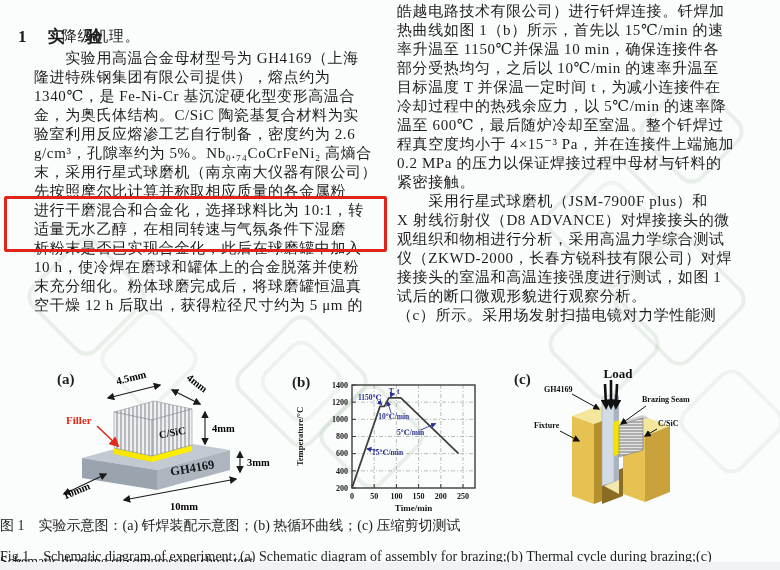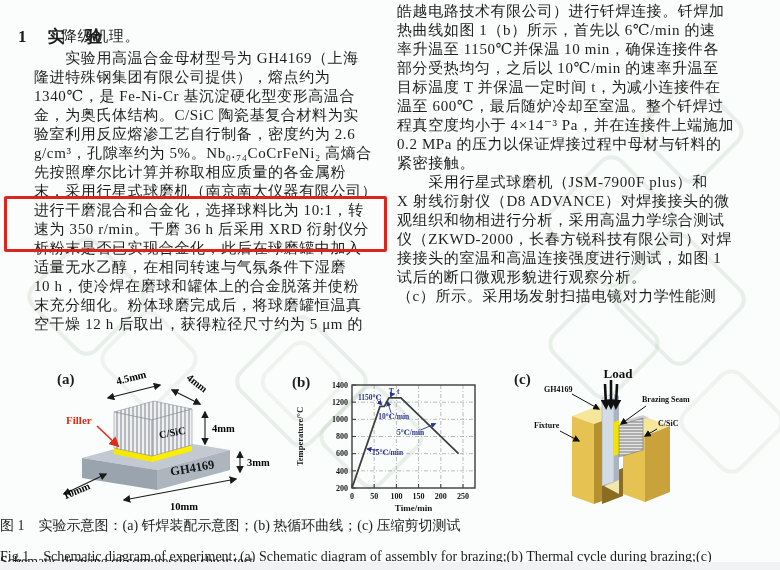--- a/index.html
+++ b/index.html
@@ -48,42 +48,42 @@
   <div class="col" style="left:18px;top:0;width:364px;height:360px">
     <div class="tl leftover">降级机理。</div>
     <div class="heading">1　实　验</div>
     <div class="lines-left">
         <div class="tl">　　实验用高温合金母材型号为 GH4169（上海</div>
         <div class="tl">隆进特殊钢集团有限公司提供），熔点约为</div>
         <div class="tl">1340℃，是 Fe-Ni-Cr 基沉淀硬化型变形高温合</div>
         <div class="tl">金，为奥氏体结构。C/SiC 陶瓷基复合材料为实</div>
         <div class="tl">验室利用反应熔渗工艺自行制备，密度约为 2.6</div>
         <div class="tl">g/cm³，孔隙率约为 5%。Nb₀.₇₄CoCrFeNi₂ 高熵合</div>
+        <div class="tl">末，采用行星式球磨机（南京南大仪器有限公司）</div>
         <div class="tl">先按照摩尔比计算并称取相应质量的各金属粉</div>
-        <div class="tl">末，采用行星式球磨机（南京南大仪器有限公司）</div>
         <div class="tl">进行干磨混合和合金化，选择球料比为 10:1，转</div>
-        <div class="tl">速为 350 r/min。干磨 36 h 后采用 XRD 衍射仪分</div>
+        <div class="tl">适量无水乙醇，在相同转速与气氛条件下湿磨</div>
         <div class="tl">析粉末是否已实现合金化，此后在球磨罐中加入</div>
-        <div class="tl">适量无水乙醇，在相同转速与气氛条件下湿磨</div>
         <div class="tl">10 h，使冷焊在磨球和罐体上的合金脱落并使粉</div>
         <div class="tl">末充分细化。粉体球磨完成后，将球磨罐恒温真</div>
         <div class="tl">空干燥 12 h 后取出，获得粒径尺寸约为 5 μm 的</div>
       </div>
     <div class="redbox"></div>
   </div>
 
   <div class="col" style="left:397px;top:2px;width:380px;height:330px">
     <div class="lines-right">
         <div class="tl">皓越电路技术有限公司）进行钎焊连接。钎焊加</div>
-        <div class="tl">热曲线如图 1（b）所示，首先以 6℃/min 的速</div>
+        <div class="tl">热曲线如图 1（b）所示，首先以 15℃/min 的速</div>
         <div class="tl">率升温至 1150℃并保温 10 min，确保连接件各</div>
         <div class="tl">部分受热均匀，之后以 10℃/min 的速率升温至</div>
         <div class="tl">目标温度 T 并保温一定时间 t，为减小连接件在</div>
+        <div class="tl">冷却过程中的热残余应力，以 5℃/min 的速率降</div>
         <div class="tl">温至 600℃，最后随炉冷却至室温。整个钎焊过</div>
-        <div class="tl">程真空度均小于 4×14⁻³ Pa，并在连接件上端施加</div>
+        <div class="tl">程真空度均小于 4×15⁻³ Pa，并在连接件上端施加</div>
         <div class="tl">0.2 MPa 的压力以保证焊接过程中母材与钎料的</div>
         <div class="tl">紧密接触。</div>
         <div class="tl">　　采用行星式球磨机（JSM-7900F plus）和</div>
         <div class="tl">X 射线衍射仪（D8 ADVANCE）对焊接接头的微</div>
         <div class="tl">观组织和物相进行分析，采用高温力学综合测试</div>
         <div class="tl">仪（ZKWD-2000，长春方锐科技有限公司）对焊</div>
         <div class="tl">接接头的室温和高温连接强度进行测试，如图 1</div>
         <div class="tl">试后的断口微观形貌进行观察分析。</div>
         <div class="tl">（c）所示。采用场发射扫描电镜对力学性能测</div>
       </div>

